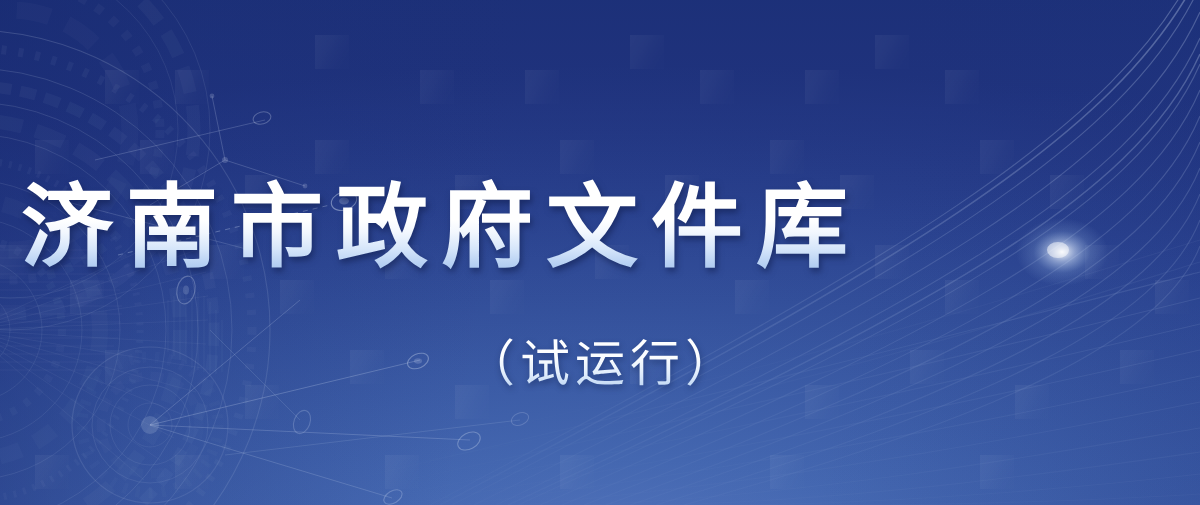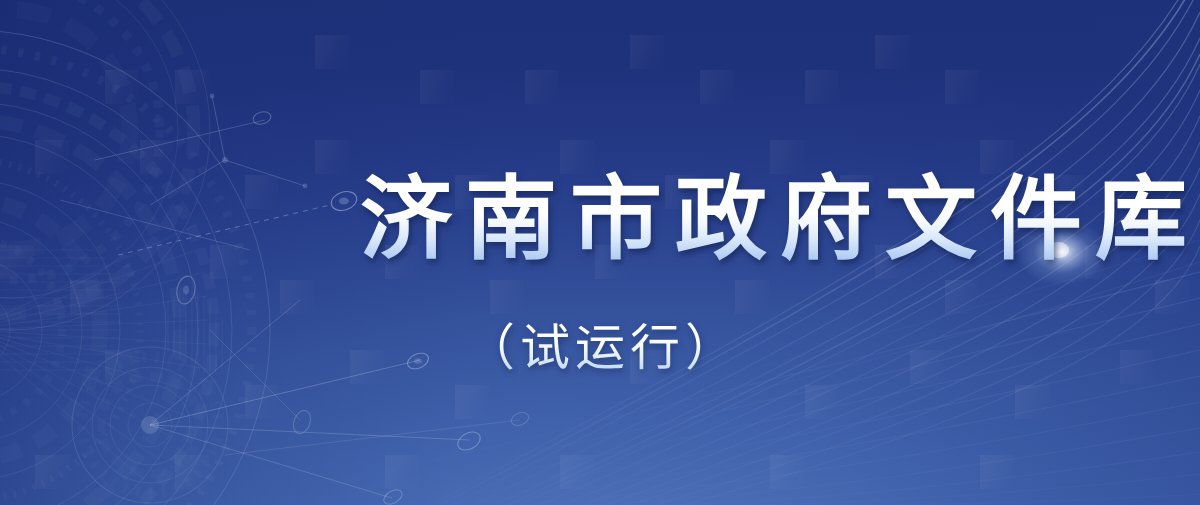--- a/index.html
+++ b/index.html
@@ -79,26 +79,26 @@
     width: 1200px;
     height: 505px;
     display: flex;
     flex-direction: column;
     align-items: center;
     justify-content: flex-start;
     pointer-events: none;
   }
 
   .title {
-    margin: 0;
+    margin: 8px;
     position: absolute;
     top: 168px;
     left: 0;
     right: 0;
-    text-align: right;
+    text-align: left;
     font-family: "DejaVu Sans", "Liberation Sans", sans-serif;
     font-size: 92px;
     font-weight: 700;
     line-height: 104px;
     letter-spacing: 13px;
     text-indent: 13px;
     white-space: nowrap;
     background-image: linear-gradient(180deg,
       #ffffff 0%,
       #ffffff 42%,
@@ -107,21 +107,21 @@
       #b3cef2 86%,
       #9dc0ee 100%);
     -webkit-background-clip: text;
     background-clip: text;
     color: transparent;
     -webkit-text-fill-color: transparent;
     filter: drop-shadow(2px 4px 3px rgba(14,28,74,0.55));
   }
 
   .subtitle {
-    margin: 0;
+    margin: 16px;
     position: absolute;
     top: 316px;
     left: 0;
     right: 0;
     text-align: center;
     font-family: "DejaVu Sans", "Liberation Sans", sans-serif;
     font-size: 50px;
     font-weight: 400;
     line-height: 64px;
     letter-spacing: 5px;

